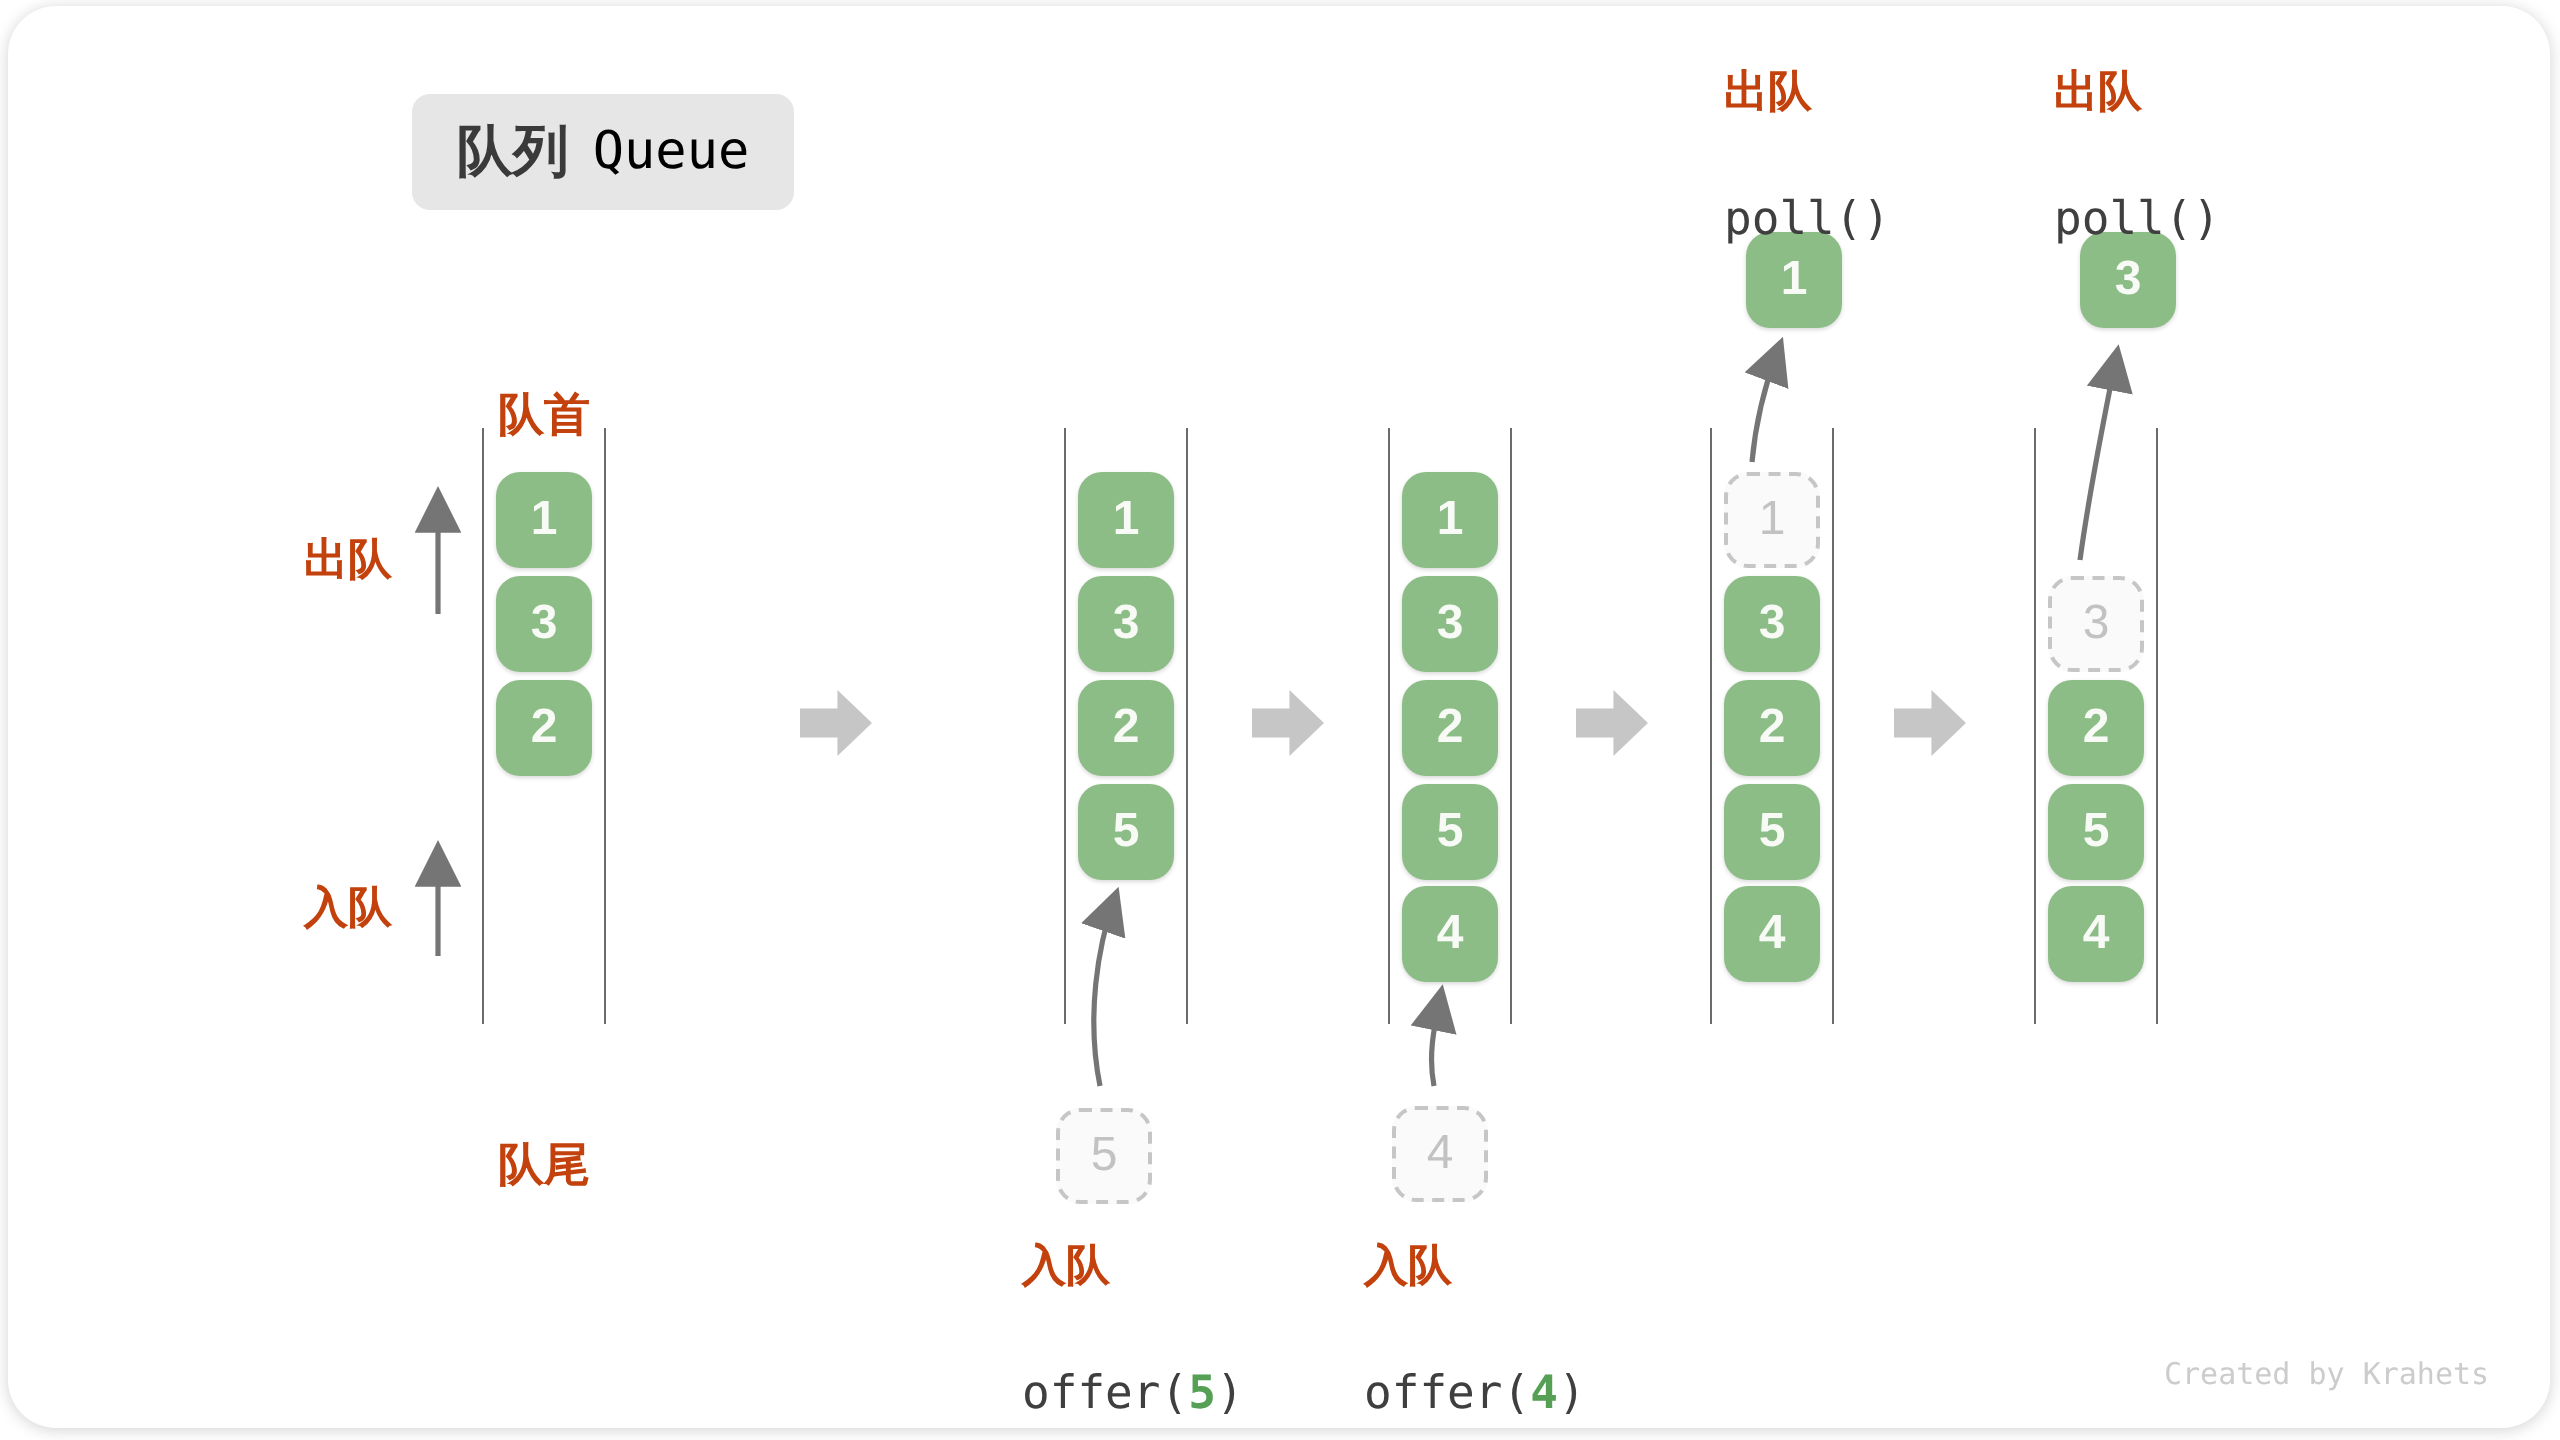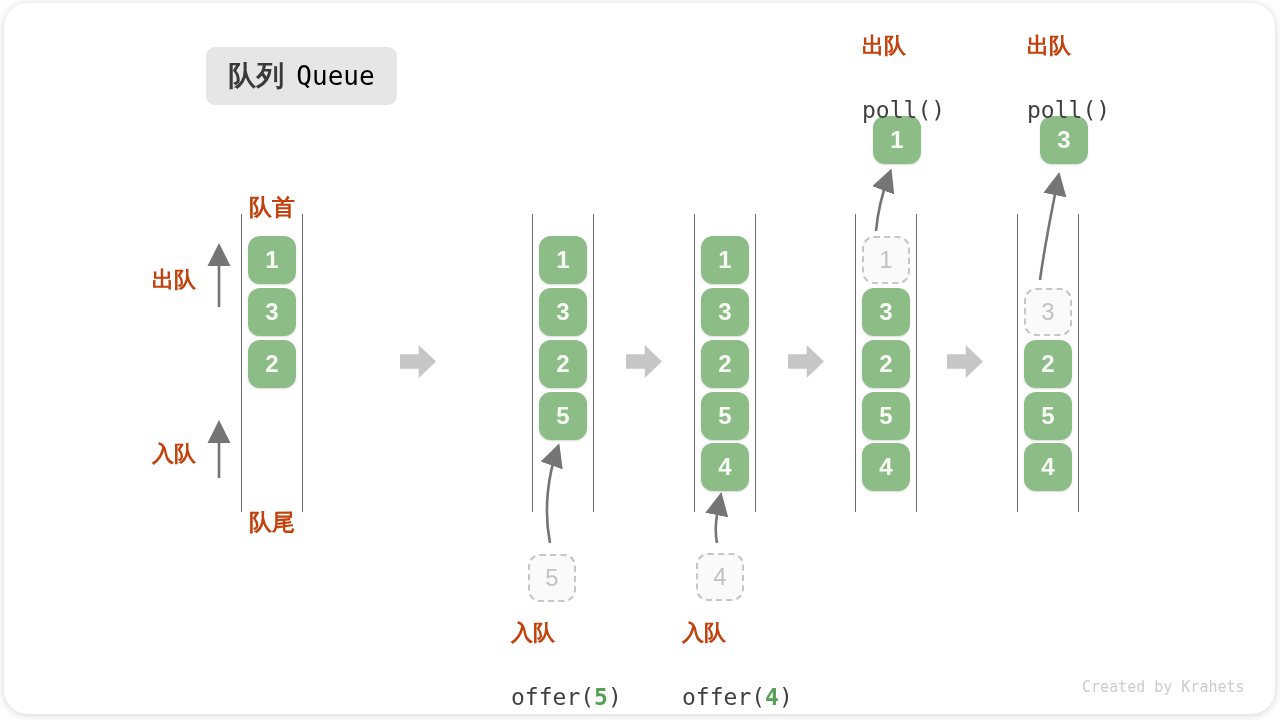--- a/index.html
+++ b/index.html
@@ -6,21 +6,21 @@
   body{width:1280px;height:720px;position:relative;font-family:"Liberation Sans",sans-serif;overflow:hidden;}
   .abs{position:absolute;}
   .card{position:absolute;left:4px;top:3px;width:1271px;height:711px;background:#ffffff;
         border-radius:24px;box-shadow:0 1px 8px rgba(0,0,0,0.18);}
   .title-box{left:170px;top:44px;width:191px;height:58px;background:#e6e6e6;border-radius:9px;
              display:flex;align-items:center;justify-content:center;gap:12px;margin-left:32px;}
   .title-zh{font-size:28px;font-weight:bold;color:#3a3a3a;}
   .title-en{font-family:"DejaVu Sans Mono",monospace;font-size:26px;color:#000000;}
   .zh-bold{font-weight:bold;color:#c2410c;font-size:22px;line-height:1.2;}
   .front-label{left:237px;top:155px;width:62px;text-align:center;font-size:23px;margin-top:36px;}
-  .rear-label{left:237px;top:506px;width:62px;text-align:center;font-size:23px;}
+  .rear-label{left:237px;top:566px;width:62px;text-align:center;font-size:23px;}
   .deq-side{left:148px;top:264px;}
   .enq-side{left:148px;top:438px;}
   .queue{top:211px;height:298px;width:62px;box-sizing:border-box;
          border-left:1.5px solid #6b6b6b;border-right:1.5px solid #6b6b6b;}
   .cell{width:48px;height:48px;border-radius:12px;background:#8cbd87;color:#f7faf5;
         font-weight:bold;font-size:24px;display:flex;align-items:center;justify-content:center;
         box-shadow:0 1px 2px rgba(0,0,0,0.15);box-sizing:border-box;}
   .cell.ghost{background:#fafafa;border:2px dashed #c6c6c6;color:#c2c2c2;
               box-shadow:none;font-weight:normal;}
   .op{line-height:33px;}

